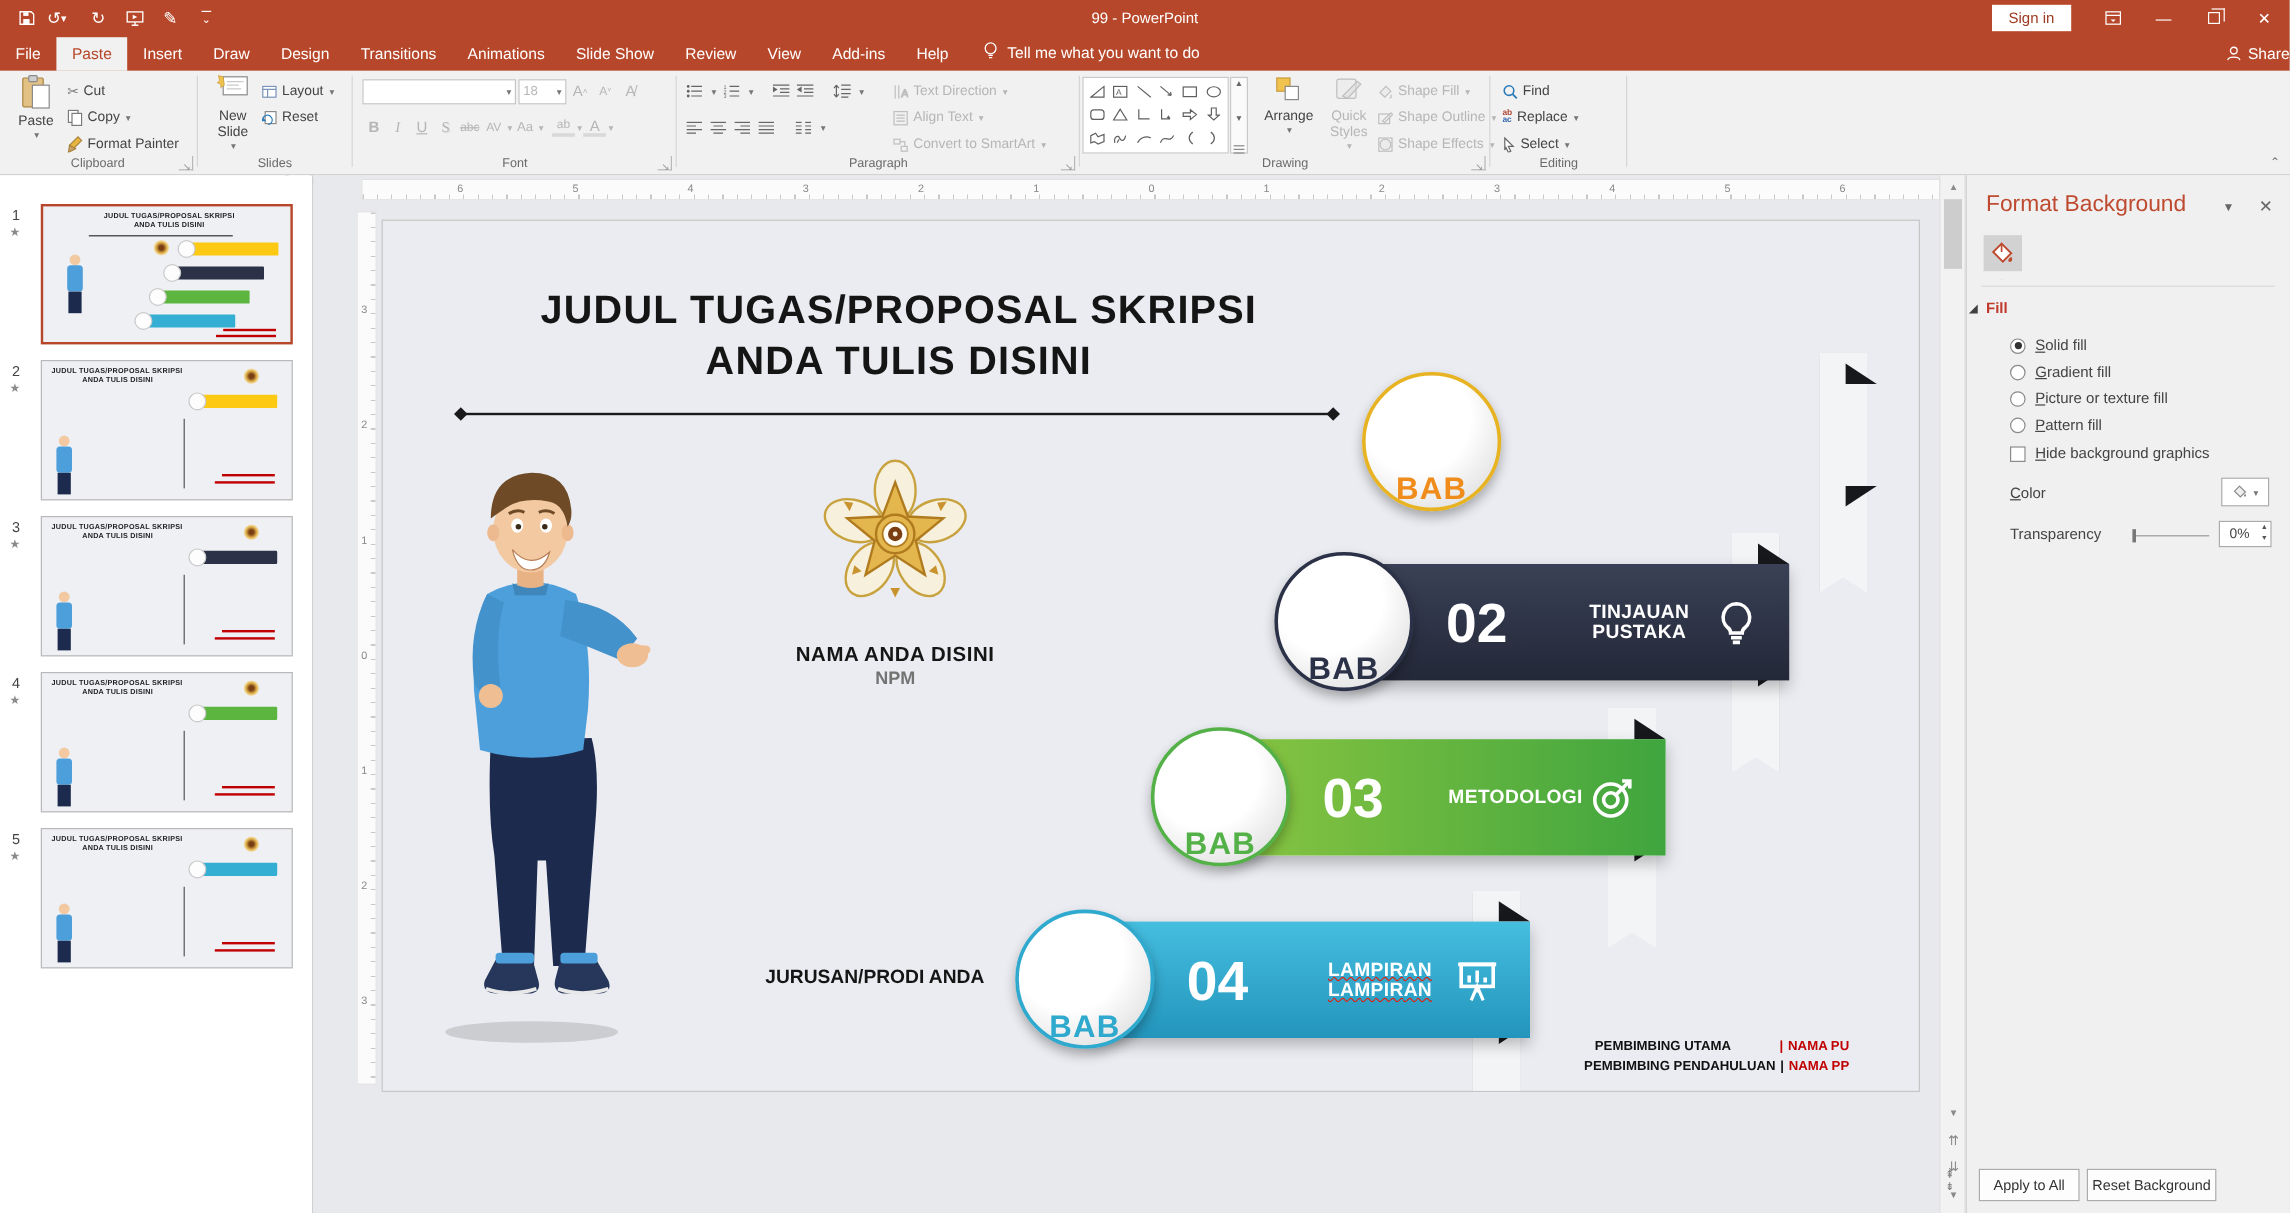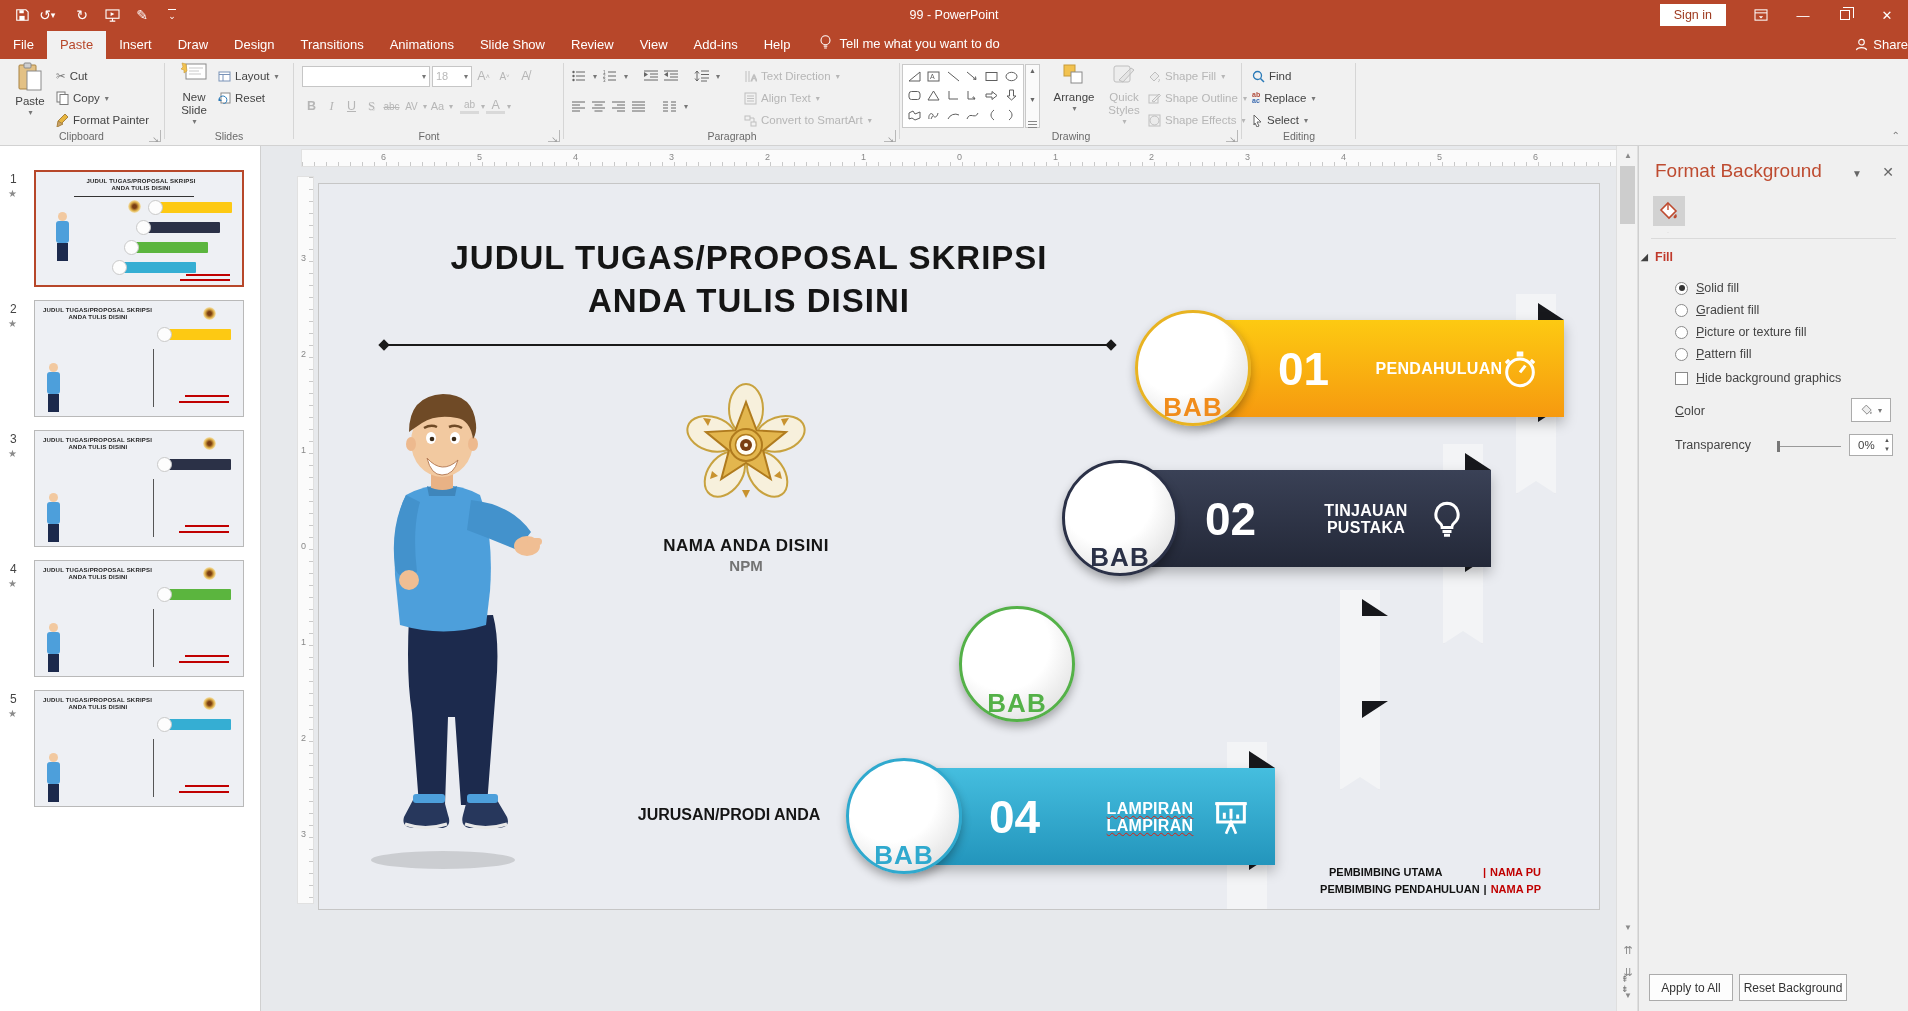--- a/index.html
+++ b/index.html
@@ -815,30 +815,20 @@
       </svg>
 
       <div class="pname">NAMA ANDA DISINI</div>
       <div class="pnpm">NPM</div>
       <div class="dept">JURUSAN/PRODI ANDA</div>
 
       <div class="chapter ch1" style="left:873px;top:124px;">
         <div class="curl noptr"></div>
         <div class="flap top noptr"></div>
           <div class="flap bot noptr"></div>
-        <div class="banner">
-          <span class="bnum">01</span>
-          <span class="btitle">PENDAHULUAN</span>
-          <svg class="bicon" viewBox="0 0 24 24">
-            <circle cx="12" cy="14" r="8" fill="none" stroke="#fff" stroke-width="1.8"></circle>
-            <path d="M12 14l3.2-4" stroke="#fff" stroke-width="1.8"></path>
-            <rect x="10" y="1.5" width="4" height="3" fill="#fff"></rect>
-            <path d="M18.5 6.5l2 2M5.5 6.5l-2 2" stroke="#fff" stroke-width="1.8"></path>
-          </svg>
-        </div>
         <div class="bab-circle">
           <span class="bab-txt" style="color:#F08C1B;">BAB</span>
         </div>
       </div>
 
       <div class="chapter ch2" style="left:800px;top:274px;">
         <div class="curl noptr"></div>
         <div class="flap top noptr"></div>
           <div class="flap bot noptr"></div>
         <div class="banner">
@@ -851,20 +841,30 @@
         </div>
         <div class="bab-circle">
           <span class="bab-txt" style="color:#2B3147;">BAB</span>
         </div>
       </div>
 
       <div class="chapter ch3" style="left:697px;top:420px;">
         <div class="curl noptr"></div>
         <div class="flap top noptr"></div>
           <div class="flap bot noptr"></div>
+        <div class="banner">
+          <span class="bnum">03</span>
+          <span class="btitle">METODOLOGI</span>
+          <svg class="bicon" viewBox="0 0 24 24">
+            <circle cx="11" cy="13" r="8" fill="none" stroke="#fff" stroke-width="1.8"></circle>
+            <circle cx="11" cy="13" r="3.6" fill="none" stroke="#fff" stroke-width="1.8"></circle>
+            <path d="M13 11l7.5-7.5" stroke="#fff" stroke-width="1.8"></path>
+            <path d="M16.7 3.5h3.8v3.8" fill="none" stroke="#fff" stroke-width="1.8"></path>
+          </svg>
+        </div>
         <div class="bab-circle">
           <span class="bab-txt" style="color:#54B148;">BAB</span>
         </div>
       </div>
 
       <div class="chapter ch4" style="left:584px;top:572px;">
         <div class="curl noptr"></div>
         <div class="flap top noptr"></div>
           <div class="flap bot noptr"></div>
         <div class="banner">

